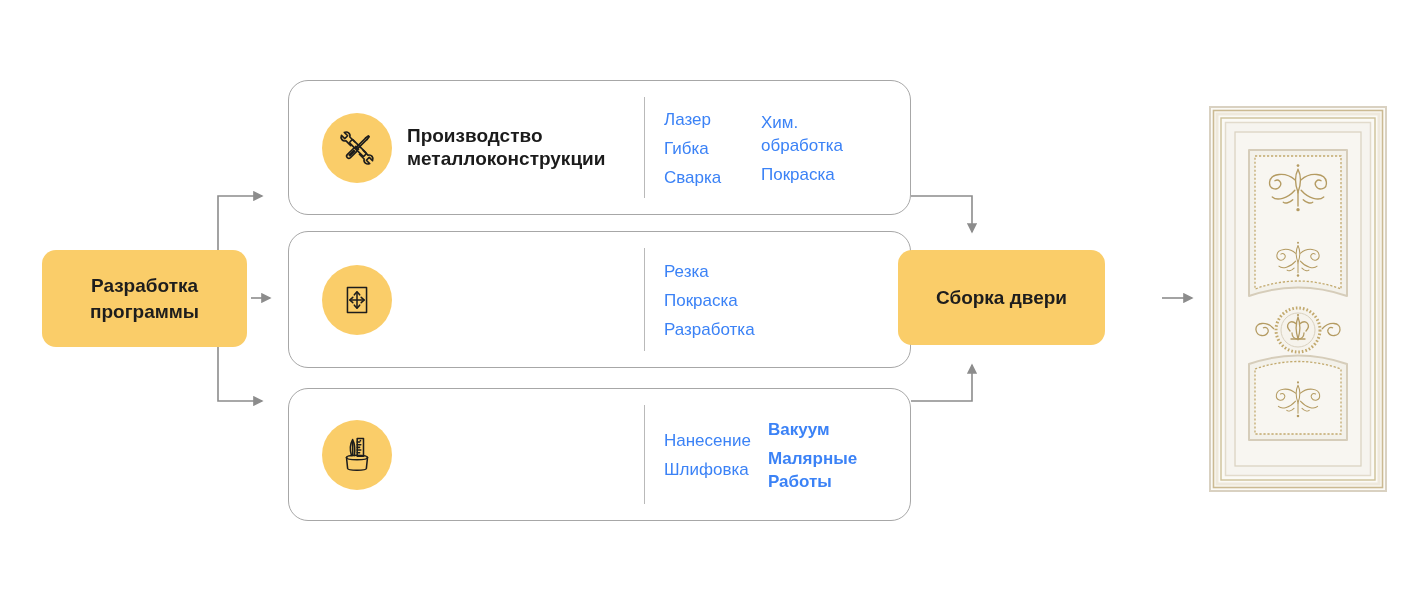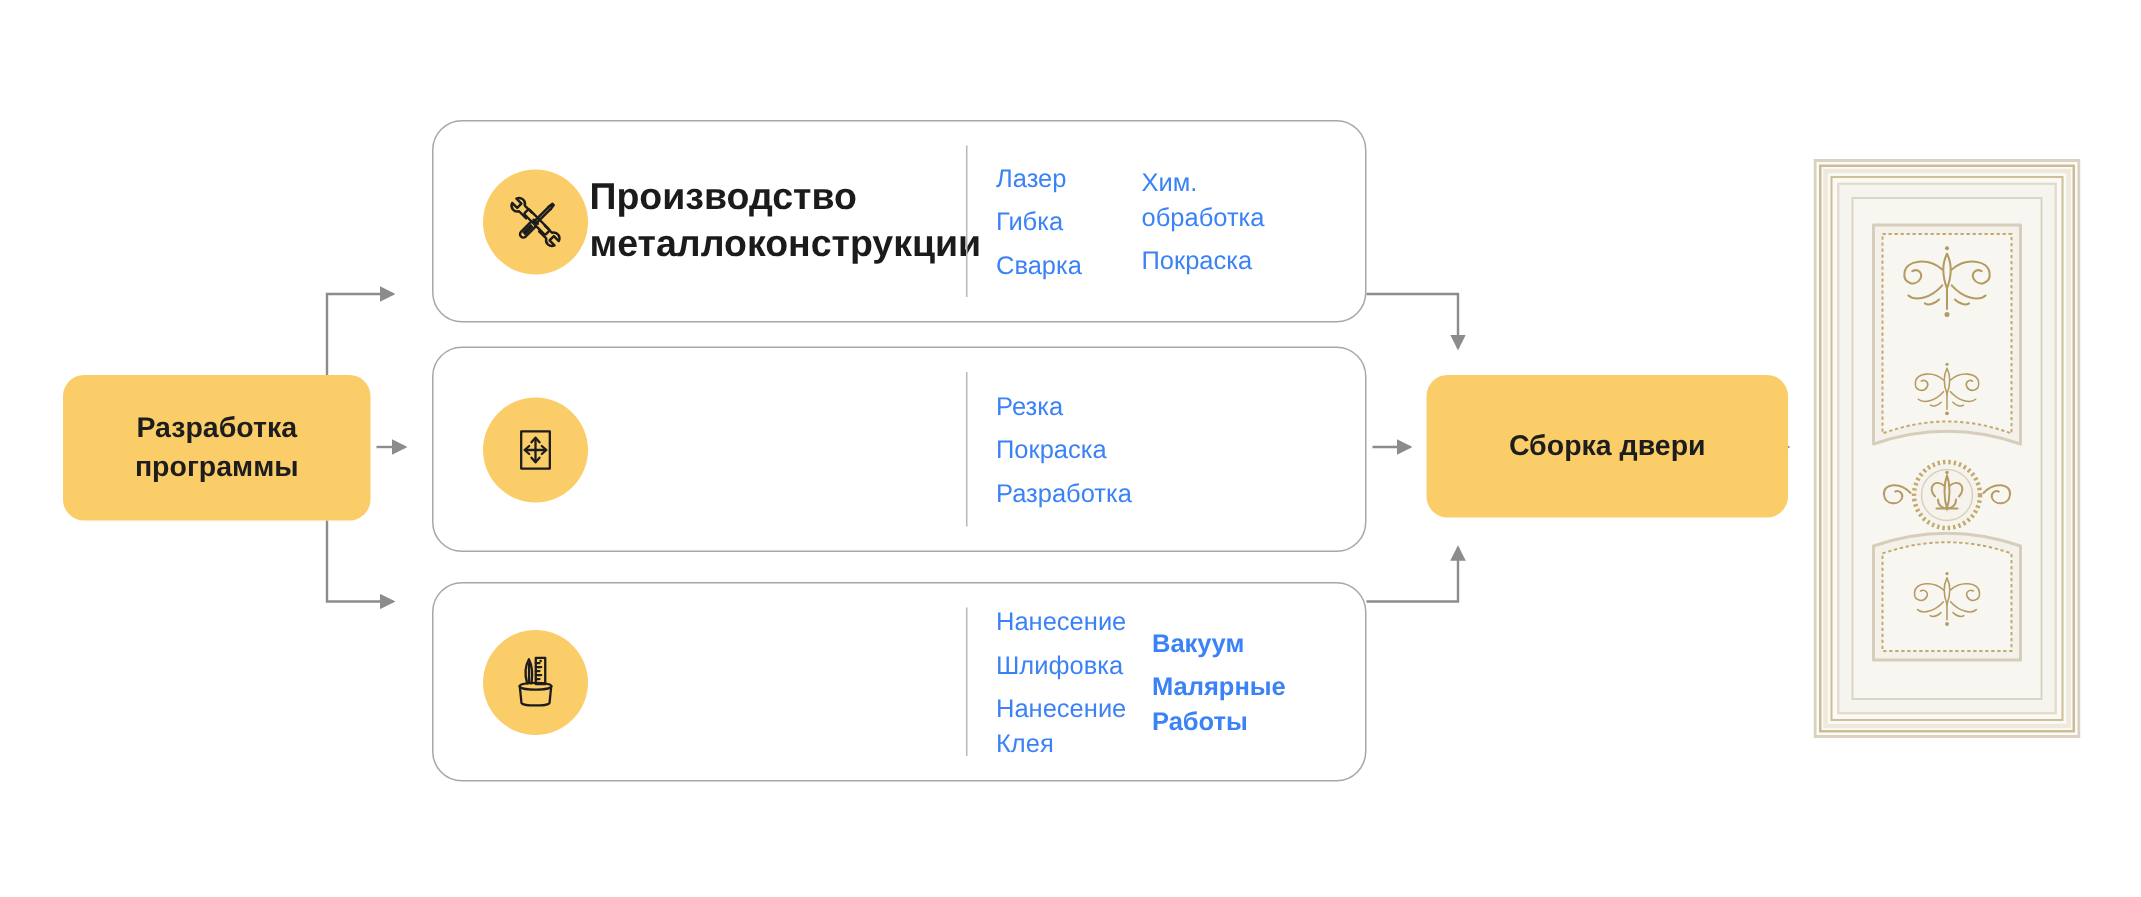--- a/index.html
+++ b/index.html
@@ -7,37 +7,37 @@
     position:relative;width:1427px;height:598px;background:#ffffff;overflow:hidden;
     font-family:"Liberation Sans","DejaVu Sans",sans-serif;color:#1e1e1e;
   }
   
   .ybox{
     position:absolute;background:#FACD69;border-radius:14px;
     display:flex;align-items:center;justify-content:center;text-align:center;
     font-size:19px;font-weight:700;line-height:1.32;color:#1d1d1d;
   }
   .start-box{left:42px;top:250px;width:205px;height:97px;padding:12px 18px;box-sizing:border-box;}
-  .end-box{left:951px;top:250px;width:241px;height:95px;text-align:center;}
+  .end-box{left:898px;top:250px;width:207px;height:95px;text-align:center;}
   
   .stage{
     position:absolute;left:288px;width:623px;background:#ffffff;
     border:1.5px solid #A7A7A7;border-radius:20px;box-sizing:border-box;
   }
   .stage-1{top:80px;height:135px;}
   .stage-2{top:231px;height:137px;}
   .stage-3{top:388px;height:133px;}
   .icon-circle{
     position:absolute;left:33px;top:50%;transform:translateY(-50%);
     width:70px;height:70px;border-radius:50%;background:#FACD69;
     display:flex;align-items:center;justify-content:center;
   }
   .stage-title{
-    position:absolute;left:104px;top:50%;transform:translateY(-50%);
-    width:225px;font-size:25px;font-weight:700;line-height:1.26;color:#1b1b1b;
+    position:absolute;left:118px;top:50%;transform:translateY(-50%);
+    width:225px;font-size:19px;font-weight:700;line-height:1.26;color:#1b1b1b;
   }
   .vdivider{
     position:absolute;left:355px;top:16px;bottom:16px;width:1.3px;background:#B9B9B9;
   }
   .steps{
     position:absolute;top:50%;transform:translateY(-50%);
     font-size:17px;line-height:23px;color:#3b82f6;
   }
   .steps .step{margin:0 0 6px 0;}
   .steps .step:last-child{margin-bottom:0;}
@@ -132,21 +132,20 @@
         <circle cx="25.6" cy="7" r="0.9" fill="#1c1c1c" stroke="none"></circle>
         <path d="M11,24.6 C11,23.2 15.9,22.2 22,22.2 C28.1,22.2 33,23.2 33,24.6"></path>
         <path d="M11,24.6 L12.2,36.2 C12.3,38.6 31.7,38.6 31.8,36.2 L33,24.6"></path>
         <path d="M11,24.6 C11,26 15.9,27 22,27 C28.1,27 33,26 33,24.6"></path>
       </svg>
     </div>
     <div class="vdivider"></div>
     <div class="steps col1">
       <div class="step">Нанесение</div>
       <div class="step">Шлифовка</div>
-      <div class="step">Нанесение Клея</div>
     </div>
     <div class="steps col2">
       <div class="step">Вакуум</div>
       <div class="step">Малярные Работы</div>
     </div>
   </div>
 
   <div class="ybox end-box">
     <span>Сборка двери</span>
   </div>

